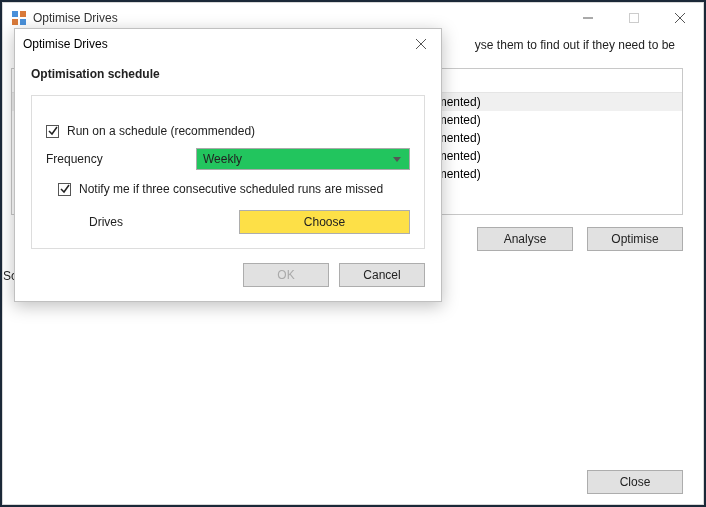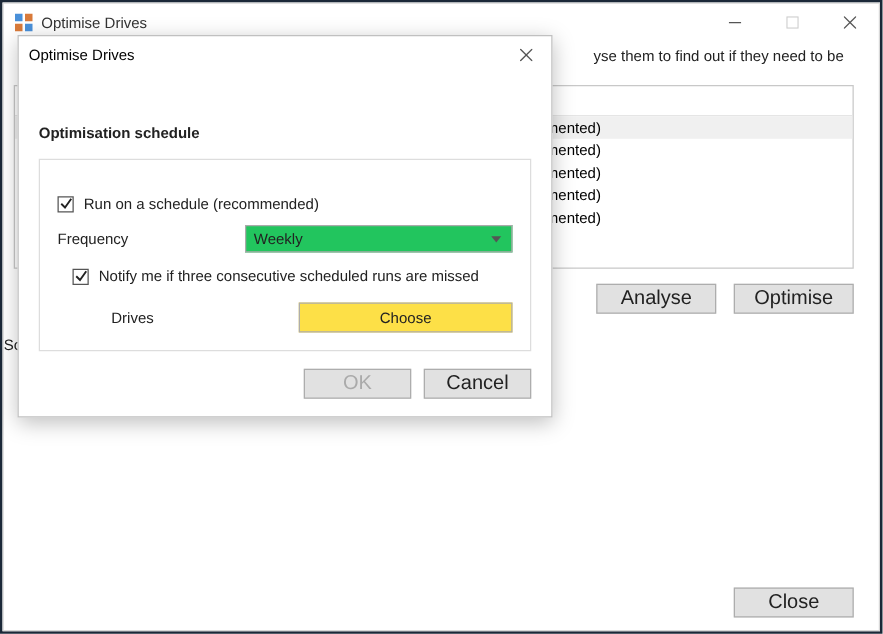--- a/index.html
+++ b/index.html
@@ -21,38 +21,38 @@
 .dh-drive { width: 100px; }
 .dh-type { width: 120px; }
 .dh-last { width: 130px; }
 .dh-status { flex: 1; }
 .drive-row { display: flex; font-size: 12px; padding: 1px 0; }
 .drive-row.selected { background: #f0f0f0; }
 .drive-cell { padding: 1px 8px; }
 .dc-status { padding-left: 368px; }
 
 .btn-row { display: flex; justify-content: flex-end; gap: 14px; margin-top: 12px; }
-.btn { background: #e1e1e1; border: 1px solid #adadad; font-size: 16px; height: 24px; min-width: 96px; display: flex; align-items: center; justify-content: center; color: #222; }
+.btn { background: #e1e1e1; border: 1px solid #adadad; font-size: 12px; height: 24px; min-width: 96px; display: flex; align-items: center; justify-content: center; color: #222; }
 
 .section-heading { font-size: 12px; color: #222; margin: 18px 0 6px -8px; }
 .scheduled-row { display: flex; font-size: 12px; gap: 14px; }
 .scheduled-left { flex: 1; padding-left: 12px; }
 .scheduled-left .on { font-weight: normal; margin-bottom: 6px; color: #222; }
 .scheduled-left .desc { color: #222; margin-bottom: 6px; }
 .scheduled-right { }
 
 .footer { margin-top: auto; display: flex; justify-content: flex-end; padding-top: 18px; }
 
 
 .dialog-window { position: absolute; left: 14px; top: 28px; width: 428px; background: #fff; border: 1px solid #c0c0c0; box-shadow: 0 4px 16px rgba(0,0,0,0.25); }
 .dialog-titlebar { height: 30px; display: flex; align-items: center; padding: 0 8px; font-size: 12px; }
 .dialog-titlebar .spacer { flex: 1; }
 .dialog-close { width: 24px; height: 24px; display: flex; align-items: center; justify-content: center; }
 .dialog-body { padding: 8px 16px 14px 16px; font-size: 12px; color: #222; }
-.dialog-heading { font-weight: 600; margin-bottom: 14px; margin-top: 32px; }
+.dialog-heading { font-weight: 600; margin-bottom: 14px; }
 .dialog-inner { border: 1px solid #ddd; padding: 28px 14px 14px 14px; margin-bottom: 14px; }
 .cb-row { display: flex; align-items: center; gap: 8px; margin-bottom: 10px; }
 .cb { width: 13px; height: 13px; border: 1px solid #555; display: flex; align-items: center; justify-content: center; font-size: 10px; line-height: 1; }
 .freq-row { display: flex; align-items: center; margin-bottom: 12px; }
 .freq-row .label { width: 150px; }
 .select { flex: 1; height: 22px; border: 1px solid #aaa; background: #22c55e; display: flex; align-items: center; padding: 0 6px; position: relative; }
 .select::after { content: ""; position: absolute; right: 8px; top: 8px; border-left: 4px solid transparent; border-right: 4px solid transparent; border-top: 5px solid #555; }
 .notify-row { display: flex; align-items: center; gap: 8px; margin-left: 12px; margin-bottom: 14px; }
 .drives-row { display: flex; align-items: center; }
 .drives-row .label { width: 150px; margin-left: 43px; }

